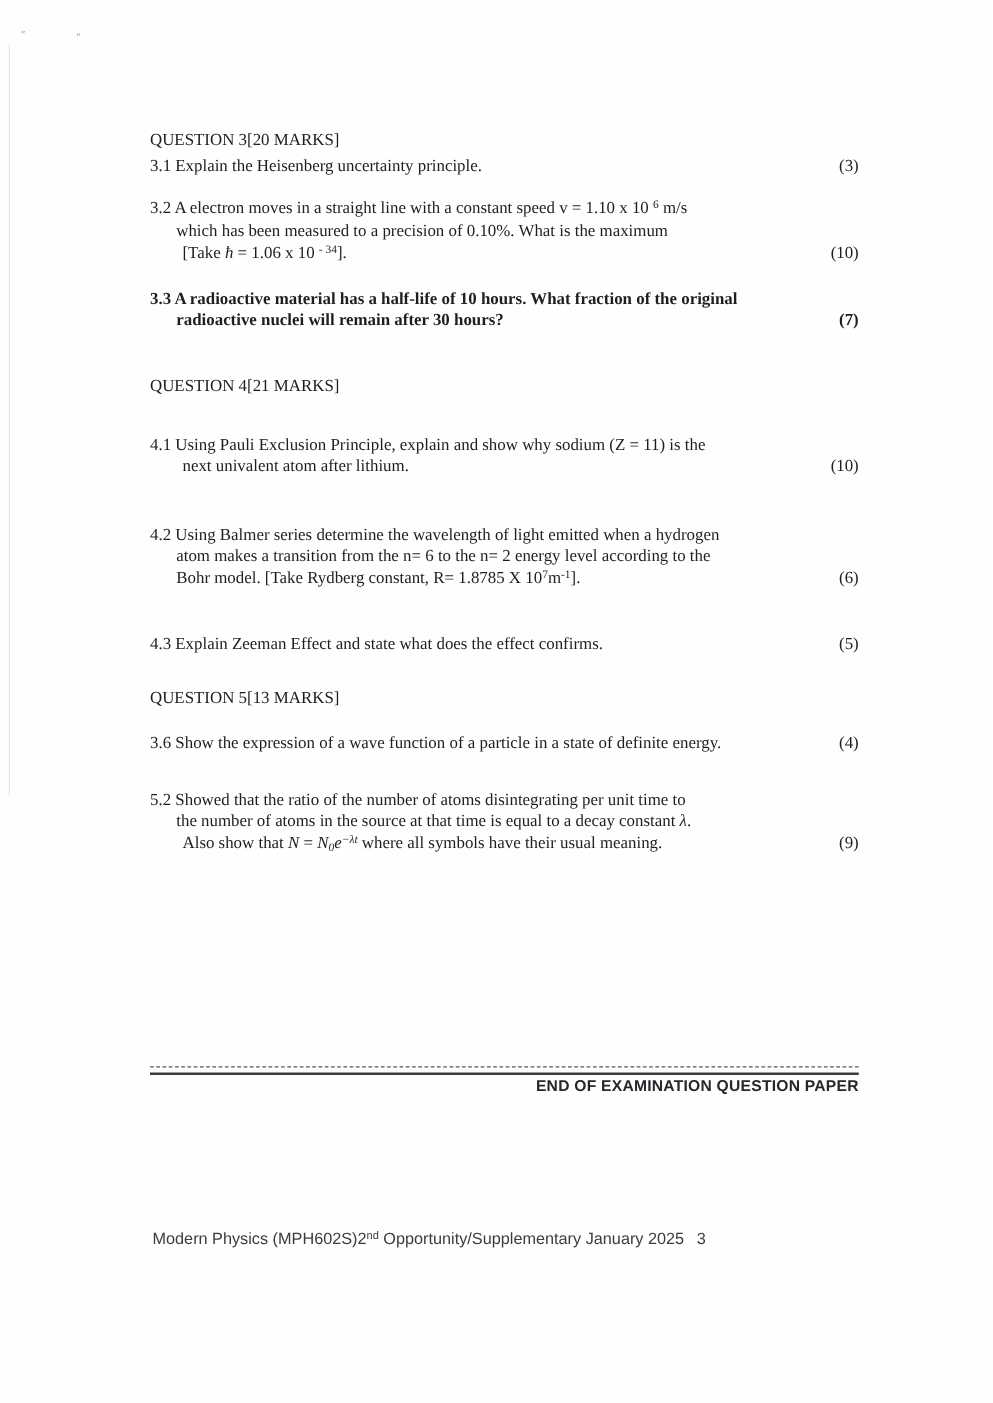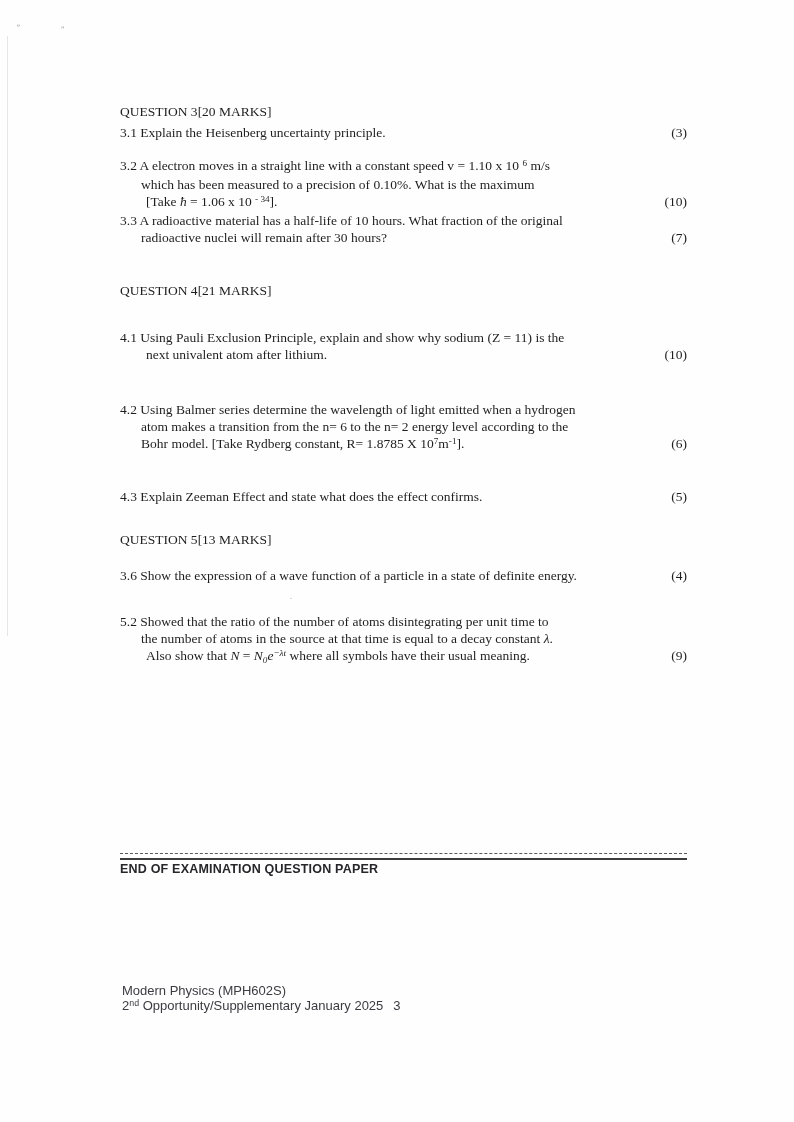--- a/index.html
+++ b/index.html
@@ -20,46 +20,46 @@
     position:absolute;left:120px;top:103px;width:567px;
     font-size:13.5px;line-height:17px;
   }
   .qsec{display:block;}
   .qsec[data-idx="1"]{margin-top:36px;}
   .qsec[data-idx="2"]{margin-top:26px;}
   .qhead{display:flex;justify-content:flex-start;font-weight:normal;}
   .qitem{position:relative;}
   .qsec[data-idx="0"] .qitem[data-idx="0"]{margin-top:4px;}
   .qsec[data-idx="0"] .qitem[data-idx="1"]{margin-top:16px;}
-  .qsec[data-idx="0"] .qitem[data-idx="2"]{}
+  .qsec[data-idx="0"] .qitem[data-idx="2"]{margin-top:18px;font-weight:bold;}
   .qsec[data-idx="1"] .qitem[data-idx="0"]{margin-top:30px;}
   .qsec[data-idx="1"] .qitem[data-idx="1"]{margin-top:38px;}
   .qsec[data-idx="1"] .qitem[data-idx="2"]{margin-top:34px;}
   .qsec[data-idx="2"] .qitem[data-idx="0"]{margin-top:19px;}
   .qsec[data-idx="2"] .qitem[data-idx="1"]{margin-top:29px;}
   .qline{position:relative;white-space:nowrap;}
   .qline.ind1{padding-left:21px;}
   .qline.ind2{padding-left:26px;}
   .marks{position:absolute;right:0;top:0;}
   .sup{font-size:0.68em;position:relative;top:-0.48em;}
   .sub{font-size:0.68em;position:relative;top:0.28em;}
   .it{font-style:italic;}
   .end-divider{
     position:absolute;left:120px;top:853px;width:567px;height:4px;
     border-top:1px dashed #5a5a5a;border-bottom:2px solid #3c3c3c;
   }
   .end-note{
-    position:absolute;left:120px;top:862px;width:567px;text-align:left;
+    position:absolute;left:120px;top:862px;width:567px;text-align:right;
     font-family:"Liberation Sans",sans-serif;font-weight:bold;font-size:12.5px;
     color:#26262b;letter-spacing:0.2px;
   }
   .footer{
     position:absolute;left:122px;top:983px;width:568px;
     display:flex;
-    font-family:"Liberation Sans",sans-serif;font-size:13px;color:#3b3b41;flex-direction:column;
+    font-family:"Liberation Sans",sans-serif;font-size:13px;color:#3b3b41;
   }
   .footer .pagenum{margin-left:10px;}
 </style>
 </head>
 <body>
 
 <div class="page">
   <div class="scan-line"></div>
   <span class="tl-mark a">ʺ</span>
   <span class="tl-mark b">ʺ</span>

